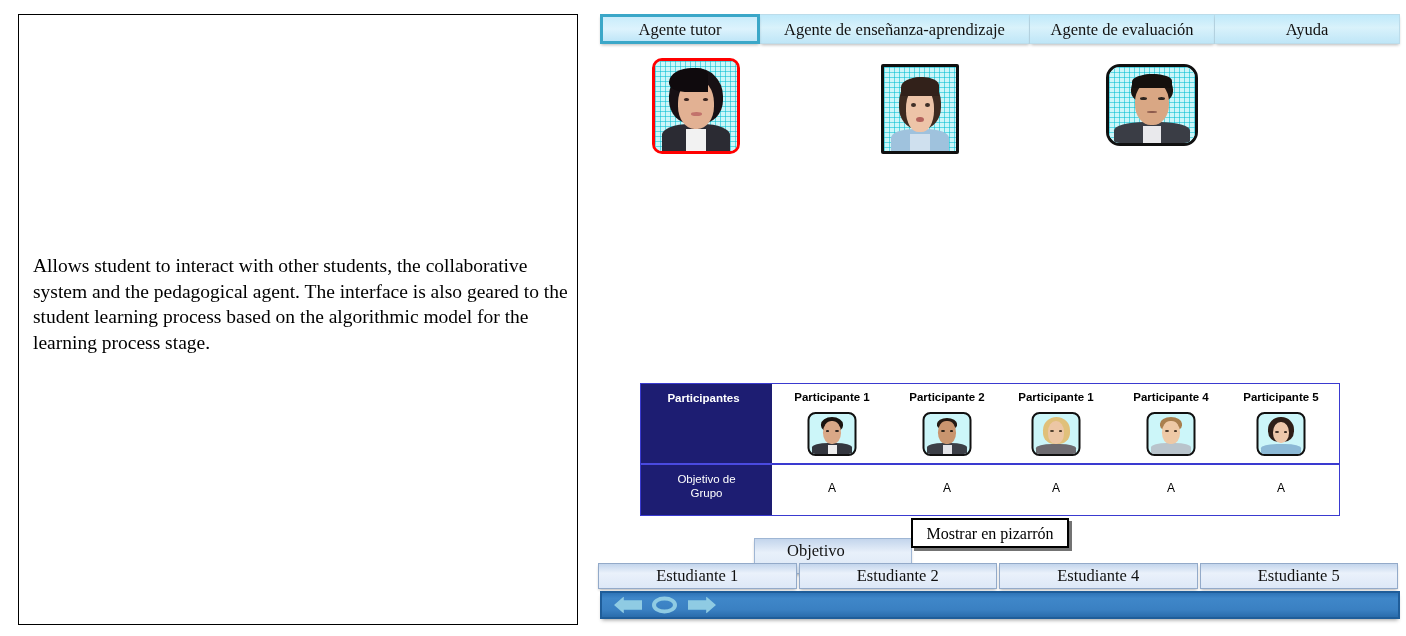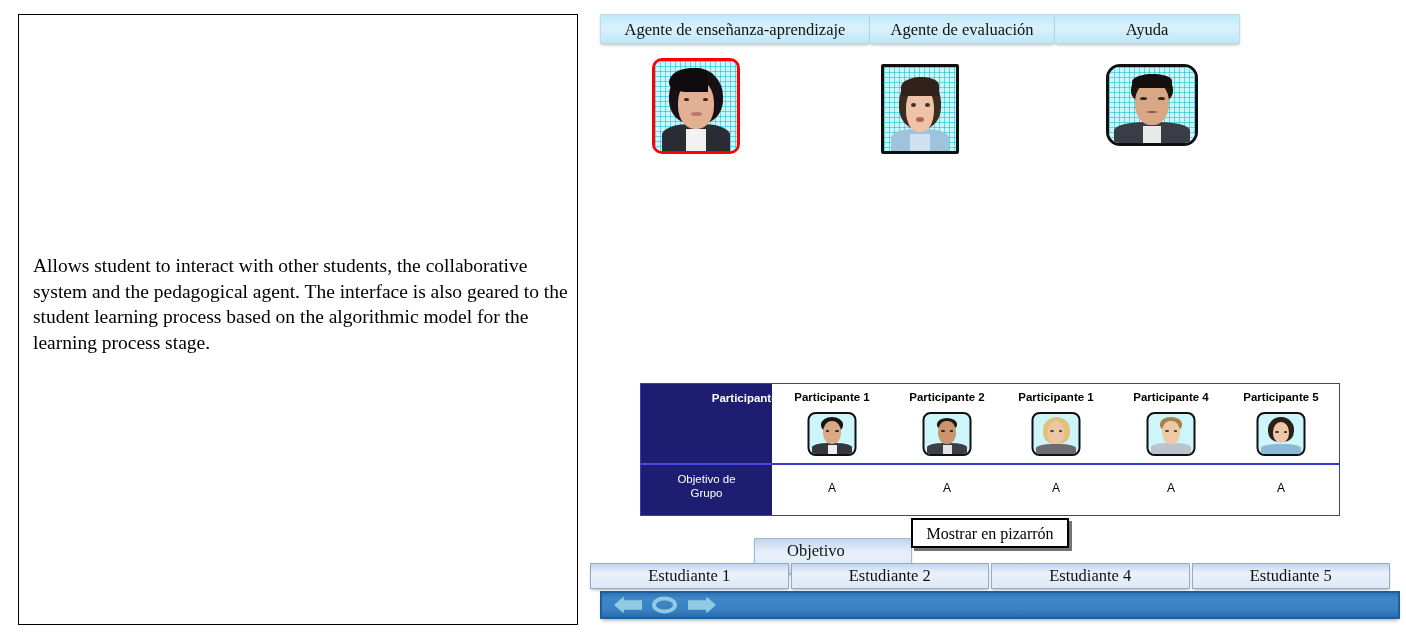--- a/index.html
+++ b/index.html
@@ -118,21 +118,21 @@
     background:#1d1d72;
   }
   .ptable .sidecol .divider{
     position:absolute;left:0;right:0;top:79px;height:1.5px;background:#4a4ae0;
   }
   .side-label{
     position:absolute;left:0;width:131px;text-align:center;
     font-family:"Liberation Sans", sans-serif;
     color:#ffffff;font-weight:bold;font-size:11.5px;
   }
-  .side-label.participantes{top:8px;text-align:right;padding-left:24px;width:119px;}
+  .side-label.participantes{top:8px;text-align:center;padding-left:3px;width:119px;}
   .side-label.objetivo{top:88px;font-weight:normal;line-height:14px;}
 
   .ptable .grid-line{
     position:absolute;left:131px;right:0;top:79px;height:1.5px;background:#3a3ad0;
   }
   .pcol{
     position:absolute;
     top:0;height:100%;
   }
   .pcol .pname{
@@ -186,21 +186,21 @@
     line-height:23px;
     color:#111;
     box-shadow:0 2px 3px -1px rgba(0,0,0,.3);
     z-index:20;
     padding-left:32px;
   }
 
   
   .student-tabs{
     position:absolute;
-    left:12px; top:563px;
+    left:20px; top:563px;
     width:800px; height:26px;
     display:flex;
     z-index:25;
   }
   .stab{
     flex:1;
     height:26px;
     line-height:24px;
     text-align:center;
     font-family:"Liberation Serif", serif;
@@ -247,20 +247,23 @@
 </head>
 <body>
 
 <div class="left-panel">
   <div class="desc-text">Allows student to interact with other students, the collaborative system and the pedagogical agent. The interface is also geared to the student learning process based on the algorithmic model for the learning process stage.</div>
 </div>
 
 <div class="app">
 
   <div class="tabbar">
+    <div class="tab tab-t0 active">
+      <span>Agente tutor</span>
+    </div>
     <div class="tab tab-t1">
       <span>Agente de enseñanza-aprendizaje</span>
     </div>
     <div class="tab tab-t2">
       <span>Agente de evaluación</span>
     </div>
     <div class="tab tab-t3">
       <span>Ayuda</span>
     </div>
   </div>

